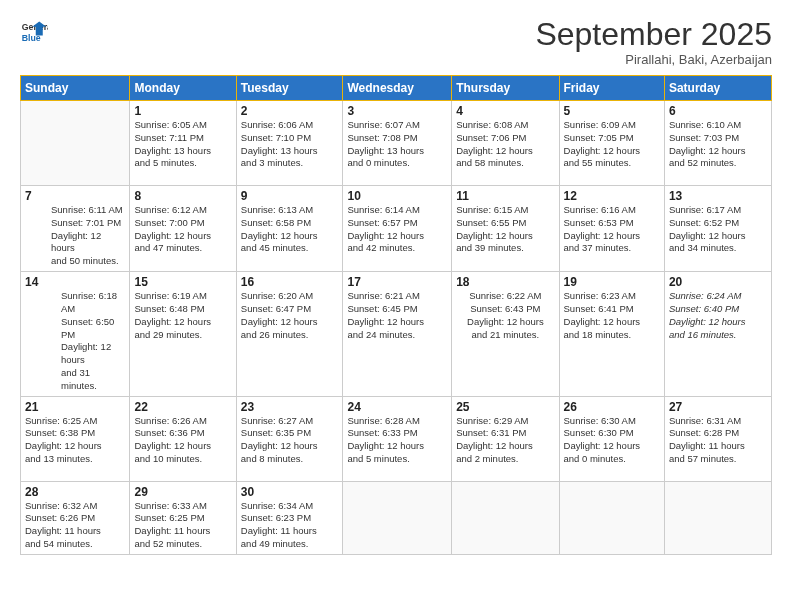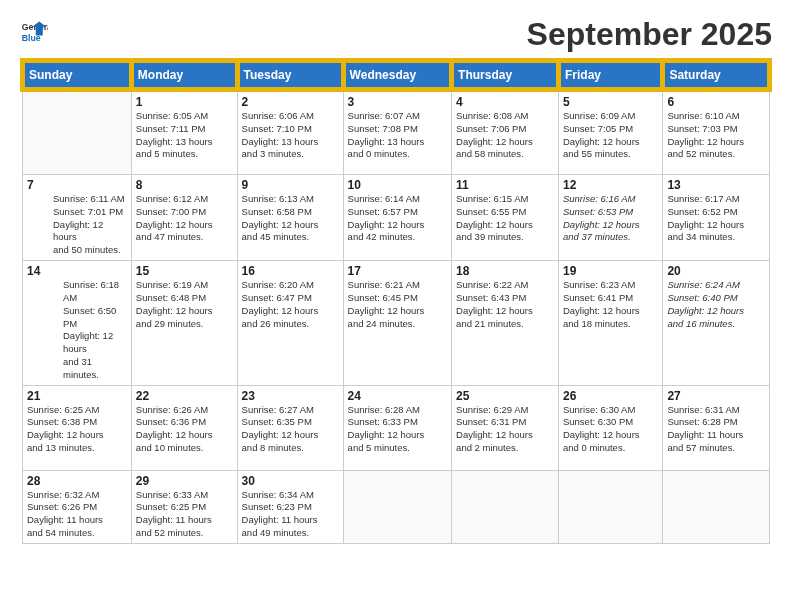--- a/index.html
+++ b/index.html
@@ -29,42 +29,42 @@
     }
     .logo-icon {
       width: 28px;
       height: 28px;
     }
     .title-block {
       text-align: right;
     }
     .month-title {
       font-size: 32px;
-      font-weight: bold;
+      font-weight: normal;
       color: #333;
       line-height: 1;
     }
     .subtitle {
       font-size: 13px;
       color: #555;
       margin-top: 2px;
     }
     .calendar {
       width: 100%;
       border-collapse: collapse;
       border: 1px solid #ccc;
     }
     .calendar th {
       background: #2a74c5;
       color: #fff;
       font-size: 12px;
       font-weight: bold;
       padding: 5px 4px;
       text-align: left;
-      border: 5px solid #eab308;
+      border: 1px solid #eab308;
     }
     .calendar td {
       vertical-align: top;
       border: 1px solid #ccc;
       padding: 3px 4px;
       width: 113px;
       height: 85px;
       background: #fff;
     }
     .calendar td.empty {
@@ -93,20 +93,21 @@
   <div class="header">
     <div class="logo">
       <svg class="logo-icon" viewBox="0 0 32 32">
         <text x="2" y="14" font-size="10" font-weight="bold" fill="#333">General</text>
         <text x="2" y="26" font-size="10" font-weight="bold" fill="#1a6bb5">Blue</text>
         <polygon points="22,4 30,10 26,10 26,20 18,20 18,10 14,10" fill="#1a6bb5"></polygon>
       </svg>
     </div>
     <div class="title-block">
       <div class="month-title">September 2025</div>
+      <div class="subtitle">Pirallahi, Baki, Azerbaijan</div>
     </div>
   </div>
 
   <table class="calendar">
     <thead>
       <tr>
         <th>Sunday</th>
         <th>Monday</th>
         <th>Tuesday</th>
         <th>Wednesday</th>
@@ -192,21 +193,21 @@
           </td>
           <td>
             <span class="day-num">11</span>
             <div class="day-info" style="white-space: pre-line;">Sunrise: 6:15 AM
 Sunset: 6:55 PM
 Daylight: 12 hours
 and 39 minutes.</div>
           </td>
           <td>
             <span class="day-num">12</span>
-            <div class="day-info" style="white-space: pre-line; font-style: italic;">Sunrise: 6:16 AM
+            <div class="day-info" style="white-space: pre-line;">Sunrise: 6:16 AM
 Sunset: 6:53 PM
 Daylight: 12 hours
 and 37 minutes.</div>
           </td>
           <td>
             <span class="day-num">13</span>
             <div class="day-info" style="white-space: pre-line;">Sunrise: 6:17 AM
 Sunset: 6:52 PM
 Daylight: 12 hours
 and 34 minutes.</div>
@@ -236,21 +237,21 @@
           </td>
           <td>
             <span class="day-num">17</span>
             <div class="day-info" style="white-space: pre-line;">Sunrise: 6:21 AM
 Sunset: 6:45 PM
 Daylight: 12 hours
 and 24 minutes.</div>
           </td>
           <td>
             <span class="day-num">18</span>
-            <div class="day-info" style="white-space: pre-line;">Sunrise: 6:22 AM
+            <div class="day-info" style="white-space: pre-line; text-align: center;">Sunrise: 6:22 AM
 Sunset: 6:43 PM
 Daylight: 12 hours
 and 21 minutes.</div>
           </td>
           <td>
             <span class="day-num">19</span>
             <div class="day-info" style="white-space: pre-line;">Sunrise: 6:23 AM
 Sunset: 6:41 PM
 Daylight: 12 hours
 and 18 minutes.</div>

